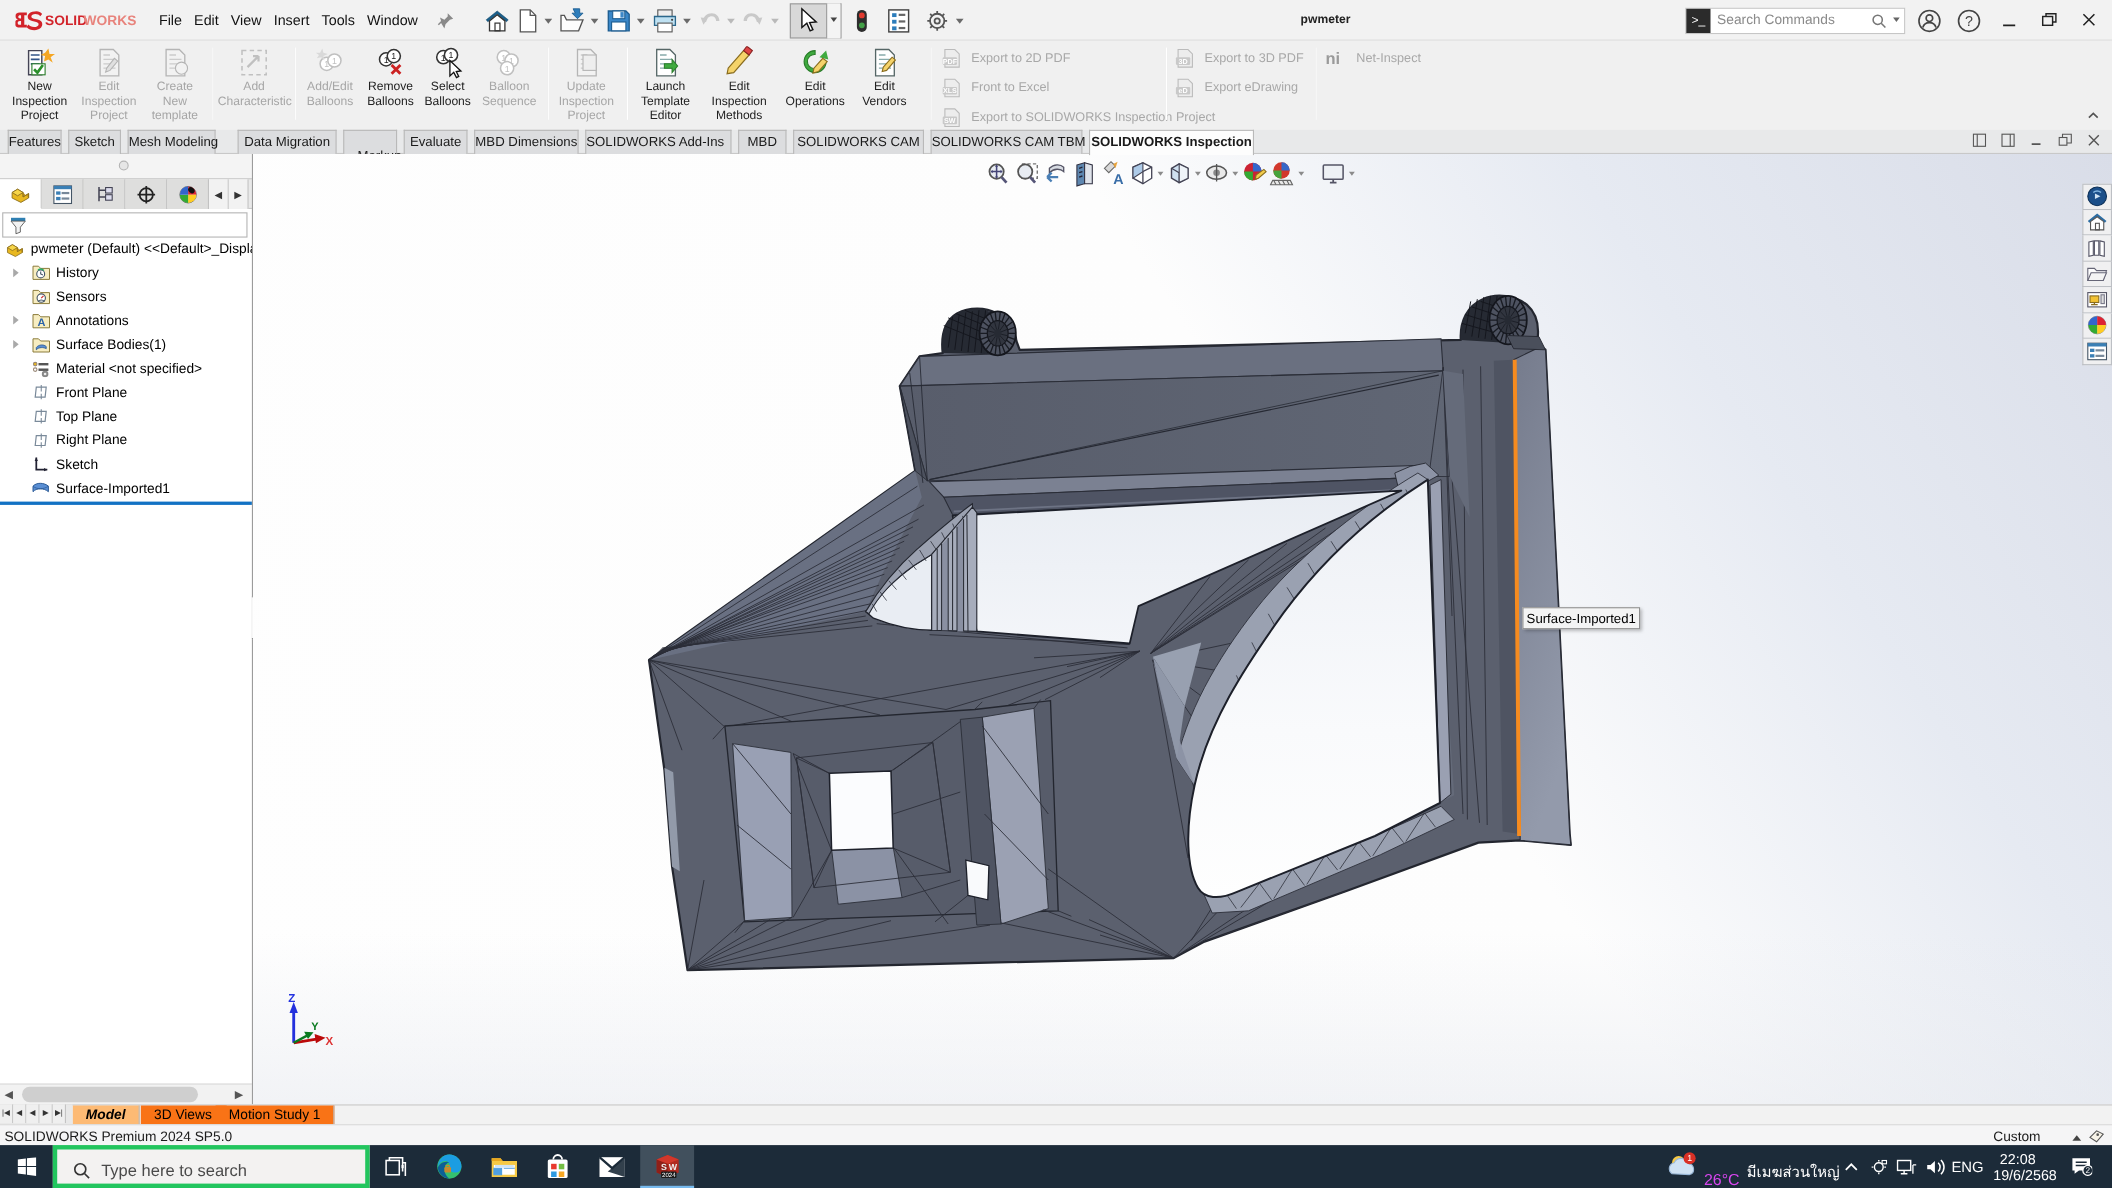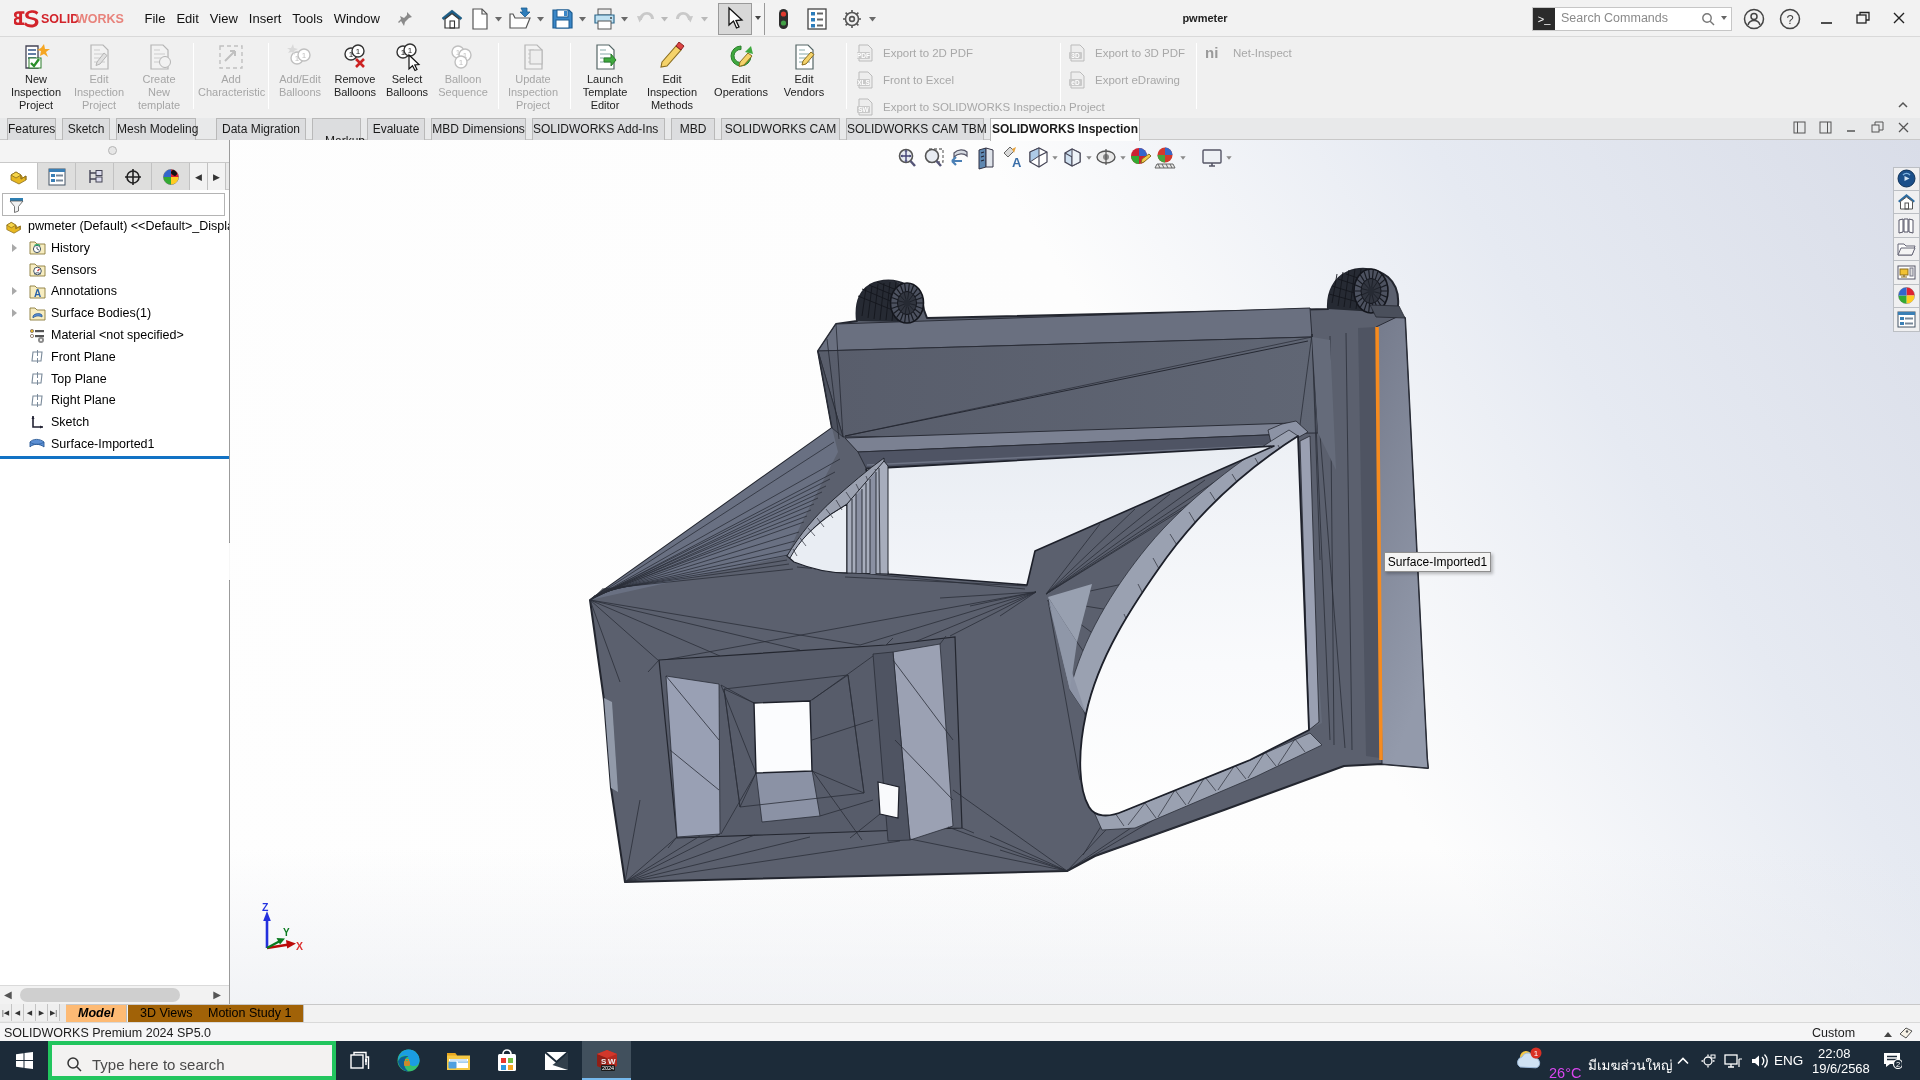--- a/index.html
+++ b/index.html
@@ -51,21 +51,21 @@
  background:linear-gradient(to bottom,rgba(229,232,238,0) 82%,rgba(229,232,238,0.5) 100%),
             linear-gradient(57deg,#fefefe 0%,#fdfdfd 58%,#e6eaf2 78%,#d9dde8 100%);}
 #modelsvg{position:absolute;left:-230px;top:-140px;width:1920px;height:1080px;}
 #hud{position:absolute;left:665px;top:4px;width:590px;height:28px;display:flex;align-items:center;}
 #taskpane{position:absolute;right:0;top:27px;width:27px;}
 .tpbox{width:27px;height:23.5px;background:#f0f0f1;border:1px solid #bcbfc4;border-top:none;display:flex;align-items:center;justify-content:center;}
 .tpbox:first-child{border-top:1px solid #bcbfc4;}
 #tooltip{position:absolute;left:1154px;top:412px;width:107px;height:20px;background:#f4f4f4;border:1px solid #8f8f8f;font-size:12px;line-height:18px;text-align:center;color:#000;box-shadow:2px 2px 3px rgba(0,0,0,0.25);}
 
 #doctabs{position:absolute;left:0;top:1004px;width:1920px;height:18px;background:#f2f2f2;border-top:1px solid #c8c8c8;font-size:12.5px;}
-.dtab{position:absolute;top:0;height:18px;line-height:17px;padding:0 12px;border-right:1px solid #bdbdbd;background:#a16207;}
+.dtab{position:absolute;top:0;height:18px;line-height:17px;padding:0 12px;border-right:1px solid #bdbdbd;background:#f97316;}
 .dtab.active{background:#fdba74;font-weight:bold;font-style:italic;}
 #dnav{position:absolute;left:0;top:1004px;width:66px;height:18px;background:#e8e8e8;display:flex;}
 #dnav div{width:12px;height:17px;border-right:1px solid #c4c4c4;font-size:7px;color:#333;text-align:center;line-height:17px;background:#efefef;}
 #statusbar{position:absolute;left:0;top:1022px;width:1920px;height:19px;background:#f5f5f6;border-top:1px solid #d9d9d9;font-size:12.5px;color:#1c1c1c;}
 
 #taskbar{position:absolute;left:0;top:1041px;width:1920px;height:39px;background:#1c2b39;}
 #tb_search{position:absolute;left:48px;top:0px;width:288px;height:39px;background:#f3f2f1;border:4px solid #22c55e;}
 #tb_search .mag{position:absolute;left:14px;top:11px;}
 #tb_search .txt{position:absolute;left:40px;top:11px;font-size:15px;color:#4a4a4a;}
 .tbicon{position:absolute;top:0;width:46px;height:39px;display:flex;align-items:center;justify-content:center;}

